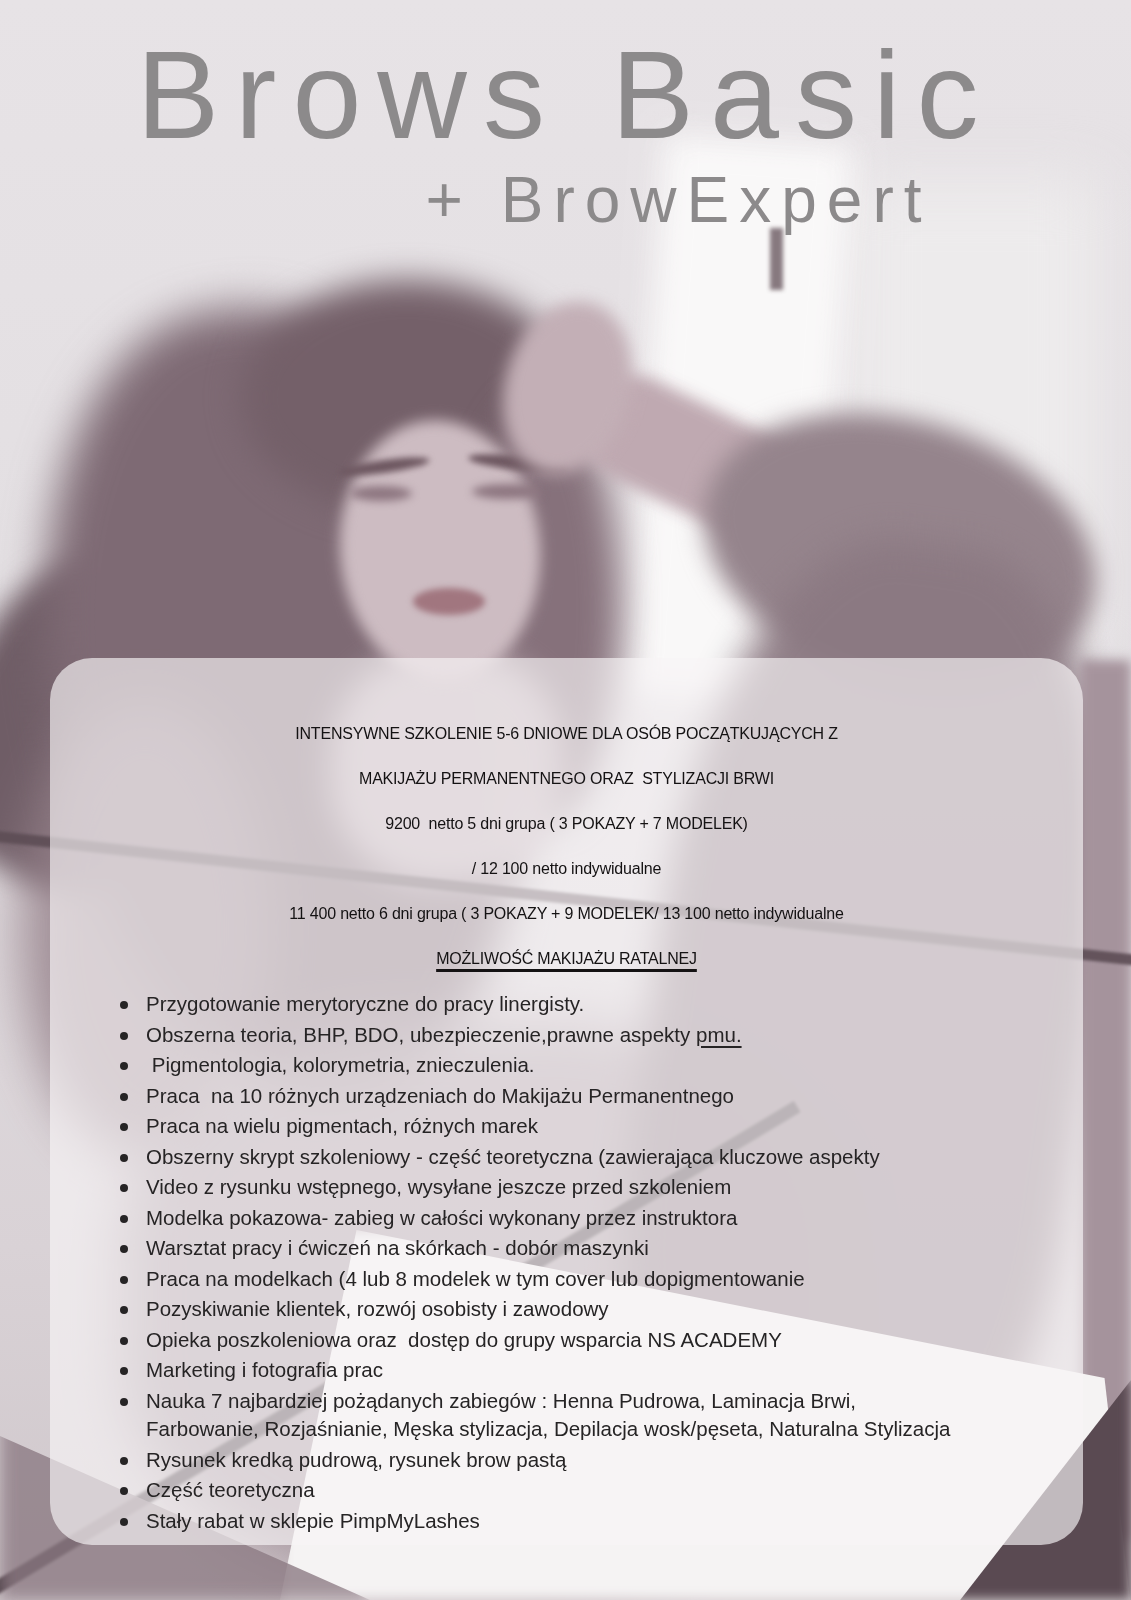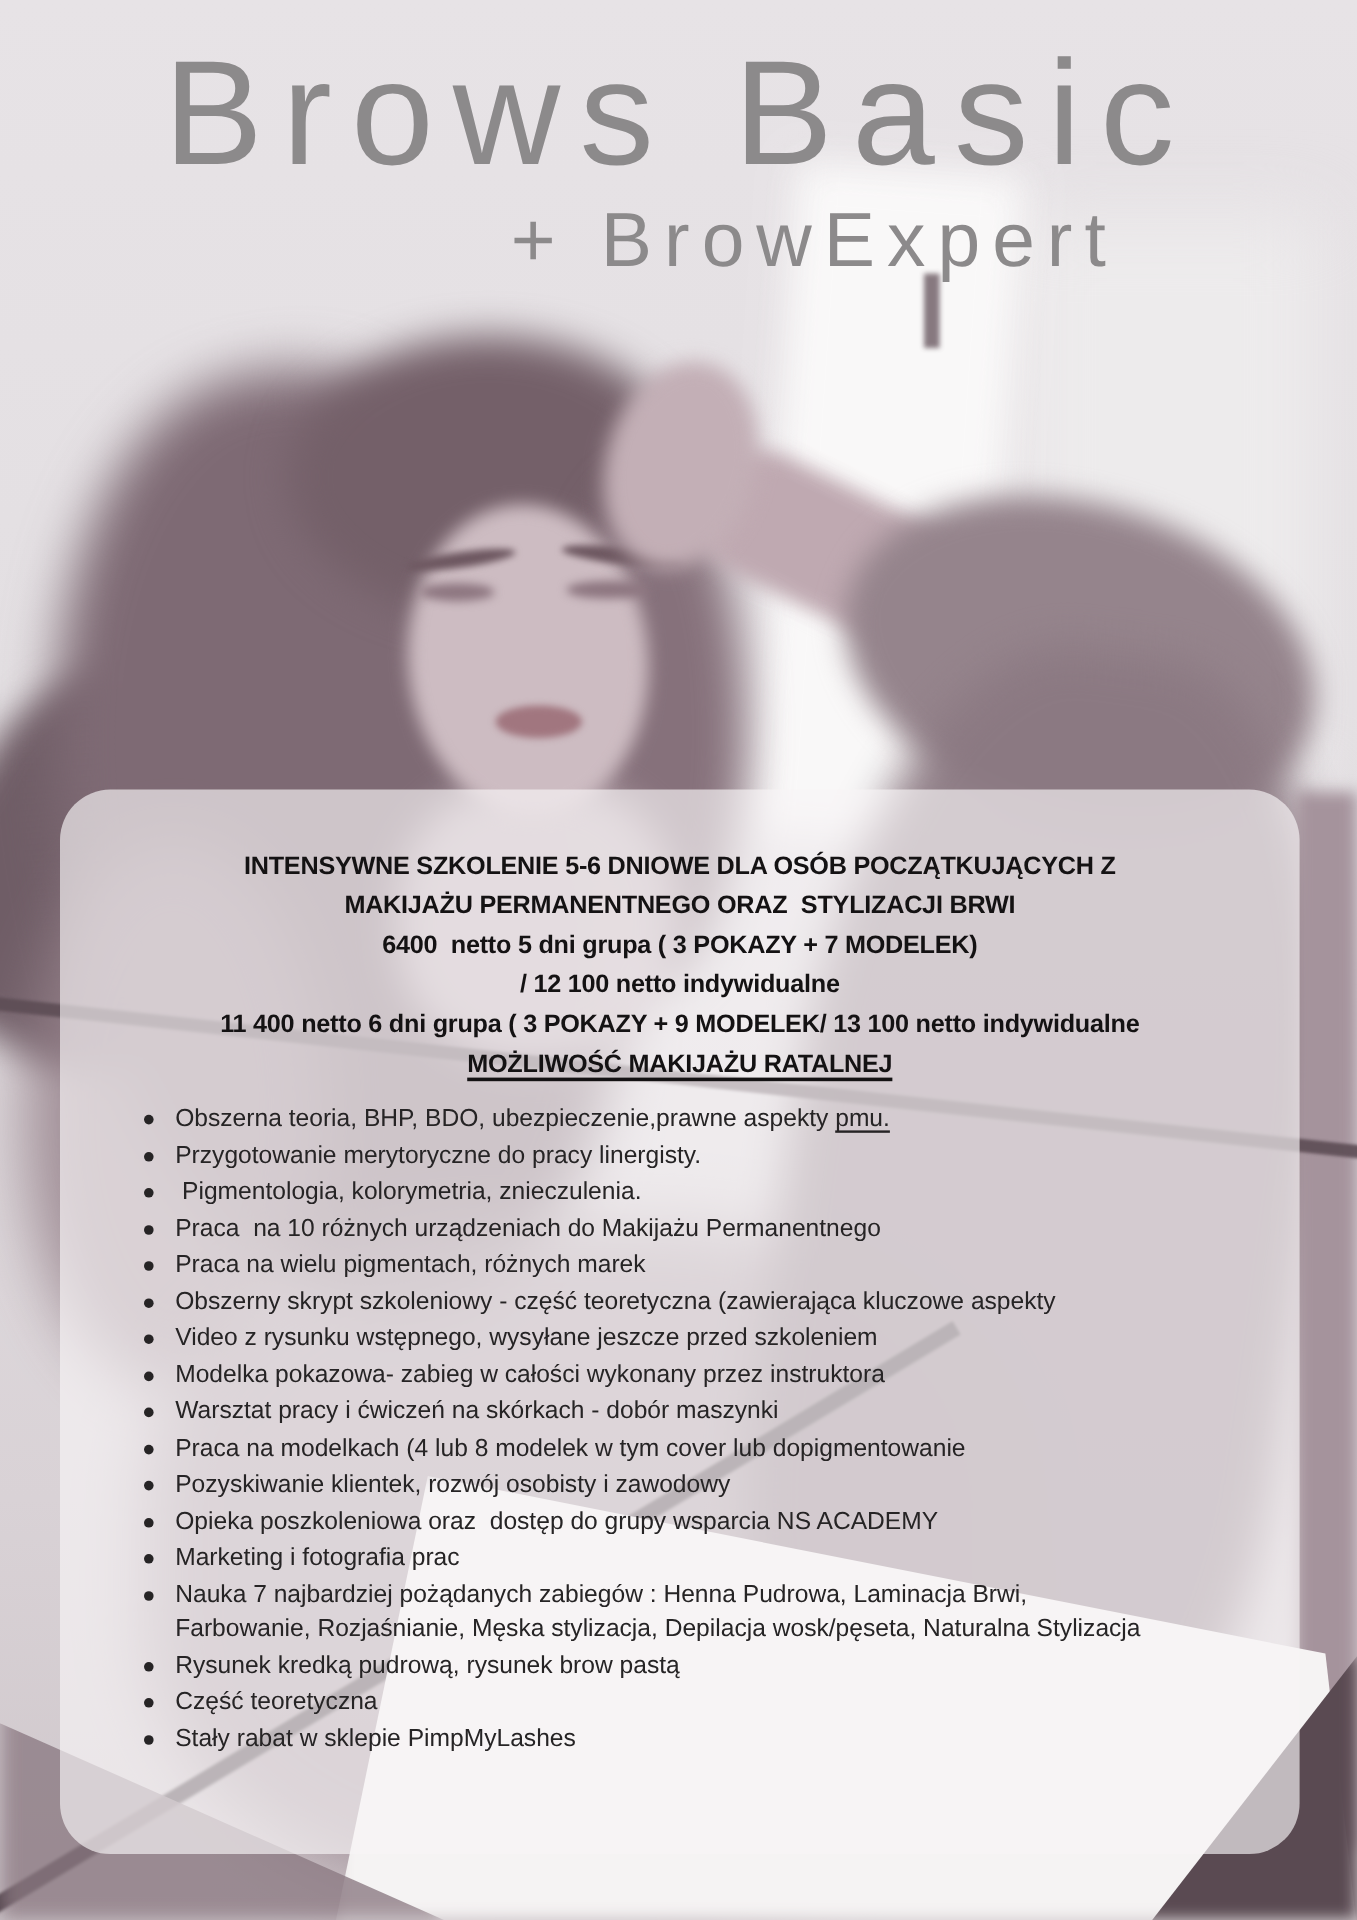--- a/index.html
+++ b/index.html
@@ -50,21 +50,21 @@
     transform:translateX(113px);
   }
   
   .panel{
     position:absolute;left:50px;top:658px;width:1033px;height:887px;
     background:rgba(247,245,246,0.66);border-radius:42px;z-index:2;
     box-sizing:border-box;padding:46px 40px 0 40px;
   }
   .course-header{margin:0 0 16px 0;text-align:center;}
   .course-header p{
-    margin:2px;font-size:21px;line-height:31px;font-weight:700;color:#141213;
+    margin:14px;font-size:16px;line-height:31px;font-weight:400;color:#141213;
     white-space:pre-wrap;letter-spacing:-0.2px;
   }
   .u2{text-decoration:underline;text-decoration-thickness:2.5px;text-underline-offset:5px;}
   ul.bullets{list-style:none;margin:0;padding:0 0 0 28px;}
   ul.bullets li{
     position:relative;margin:0 0 2px 0;padding-left:28px;
     font-size:20.5px;line-height:28.5px;color:#262425;white-space:pre-wrap;
   }
   ul.bullets li::before{
     content:"";position:absolute;left:2px;top:11px;width:8px;height:8px;
@@ -109,28 +109,28 @@
 
   <div class="title-wrap">
     <h1 class="title">Brows Basic</h1>
     <h2 class="subtitle">+ BrowExpert</h2>
   </div>
 
   <section class="panel">
     <header class="course-header">
         <p>INTENSYWNE SZKOLENIE 5-6 DNIOWE DLA OSÓB POCZĄTKUJĄCYCH Z</p>
         <p>MAKIJAŻU PERMANENTNEGO ORAZ  STYLIZACJI BRWI</p>
-        <p>6400  netto 5 dni grupa ( 3 POKAZY + 7 MODELEK)</p>
+        <p>9200  netto 5 dni grupa ( 3 POKAZY + 7 MODELEK)</p>
         <p>/ 12 100 netto indywidualne</p>
         <p>11 400 netto 6 dni grupa ( 3 POKAZY + 9 MODELEK/ 13 100 netto indywidualne</p>
         <p><span class="u2">MOŻLIWOŚĆ MAKIJAŻU RATALNEJ</span></p>
       </header>
     <ul class="bullets">
+        <li><span>Przygotowanie merytoryczne do pracy linergisty.</span></li>
         <li><span>Obszerna teoria, BHP, BDO, ubezpieczenie,prawne aspekty </span><span class="u">pmu.</span></li>
-        <li><span>Przygotowanie merytoryczne do pracy linergisty.</span></li>
         <li><span> Pigmentologia, kolorymetria, znieczulenia.</span></li>
         <li><span>Praca  na 10 różnych urządzeniach do Makijażu Permanentnego</span></li>
         <li><span>Praca na wielu pigmentach, różnych marek</span></li>
         <li><span>Obszerny skrypt szkoleniowy - część teoretyczna (zawierająca kluczowe aspekty</span><br></li>
         <li><span>Video z rysunku wstępnego, wysyłane jeszcze przed szkoleniem</span></li>
         <li><span>Modelka pokazowa- zabieg w całości wykonany przez instruktora</span></li>
         <li><span>Warsztat pracy i ćwiczeń na skórkach - dobór maszynki</span></li>
         <li><span>Praca na modelkach (4 lub 8 modelek w tym cover lub dopigmentowanie</span></li>
         <li><span>Pozyskiwanie klientek, rozwój osobisty i zawodowy</span></li>
         <li><span>Opieka poszkoleniowa oraz  dostęp do grupy wsparcia NS ACADEMY</span></li>

